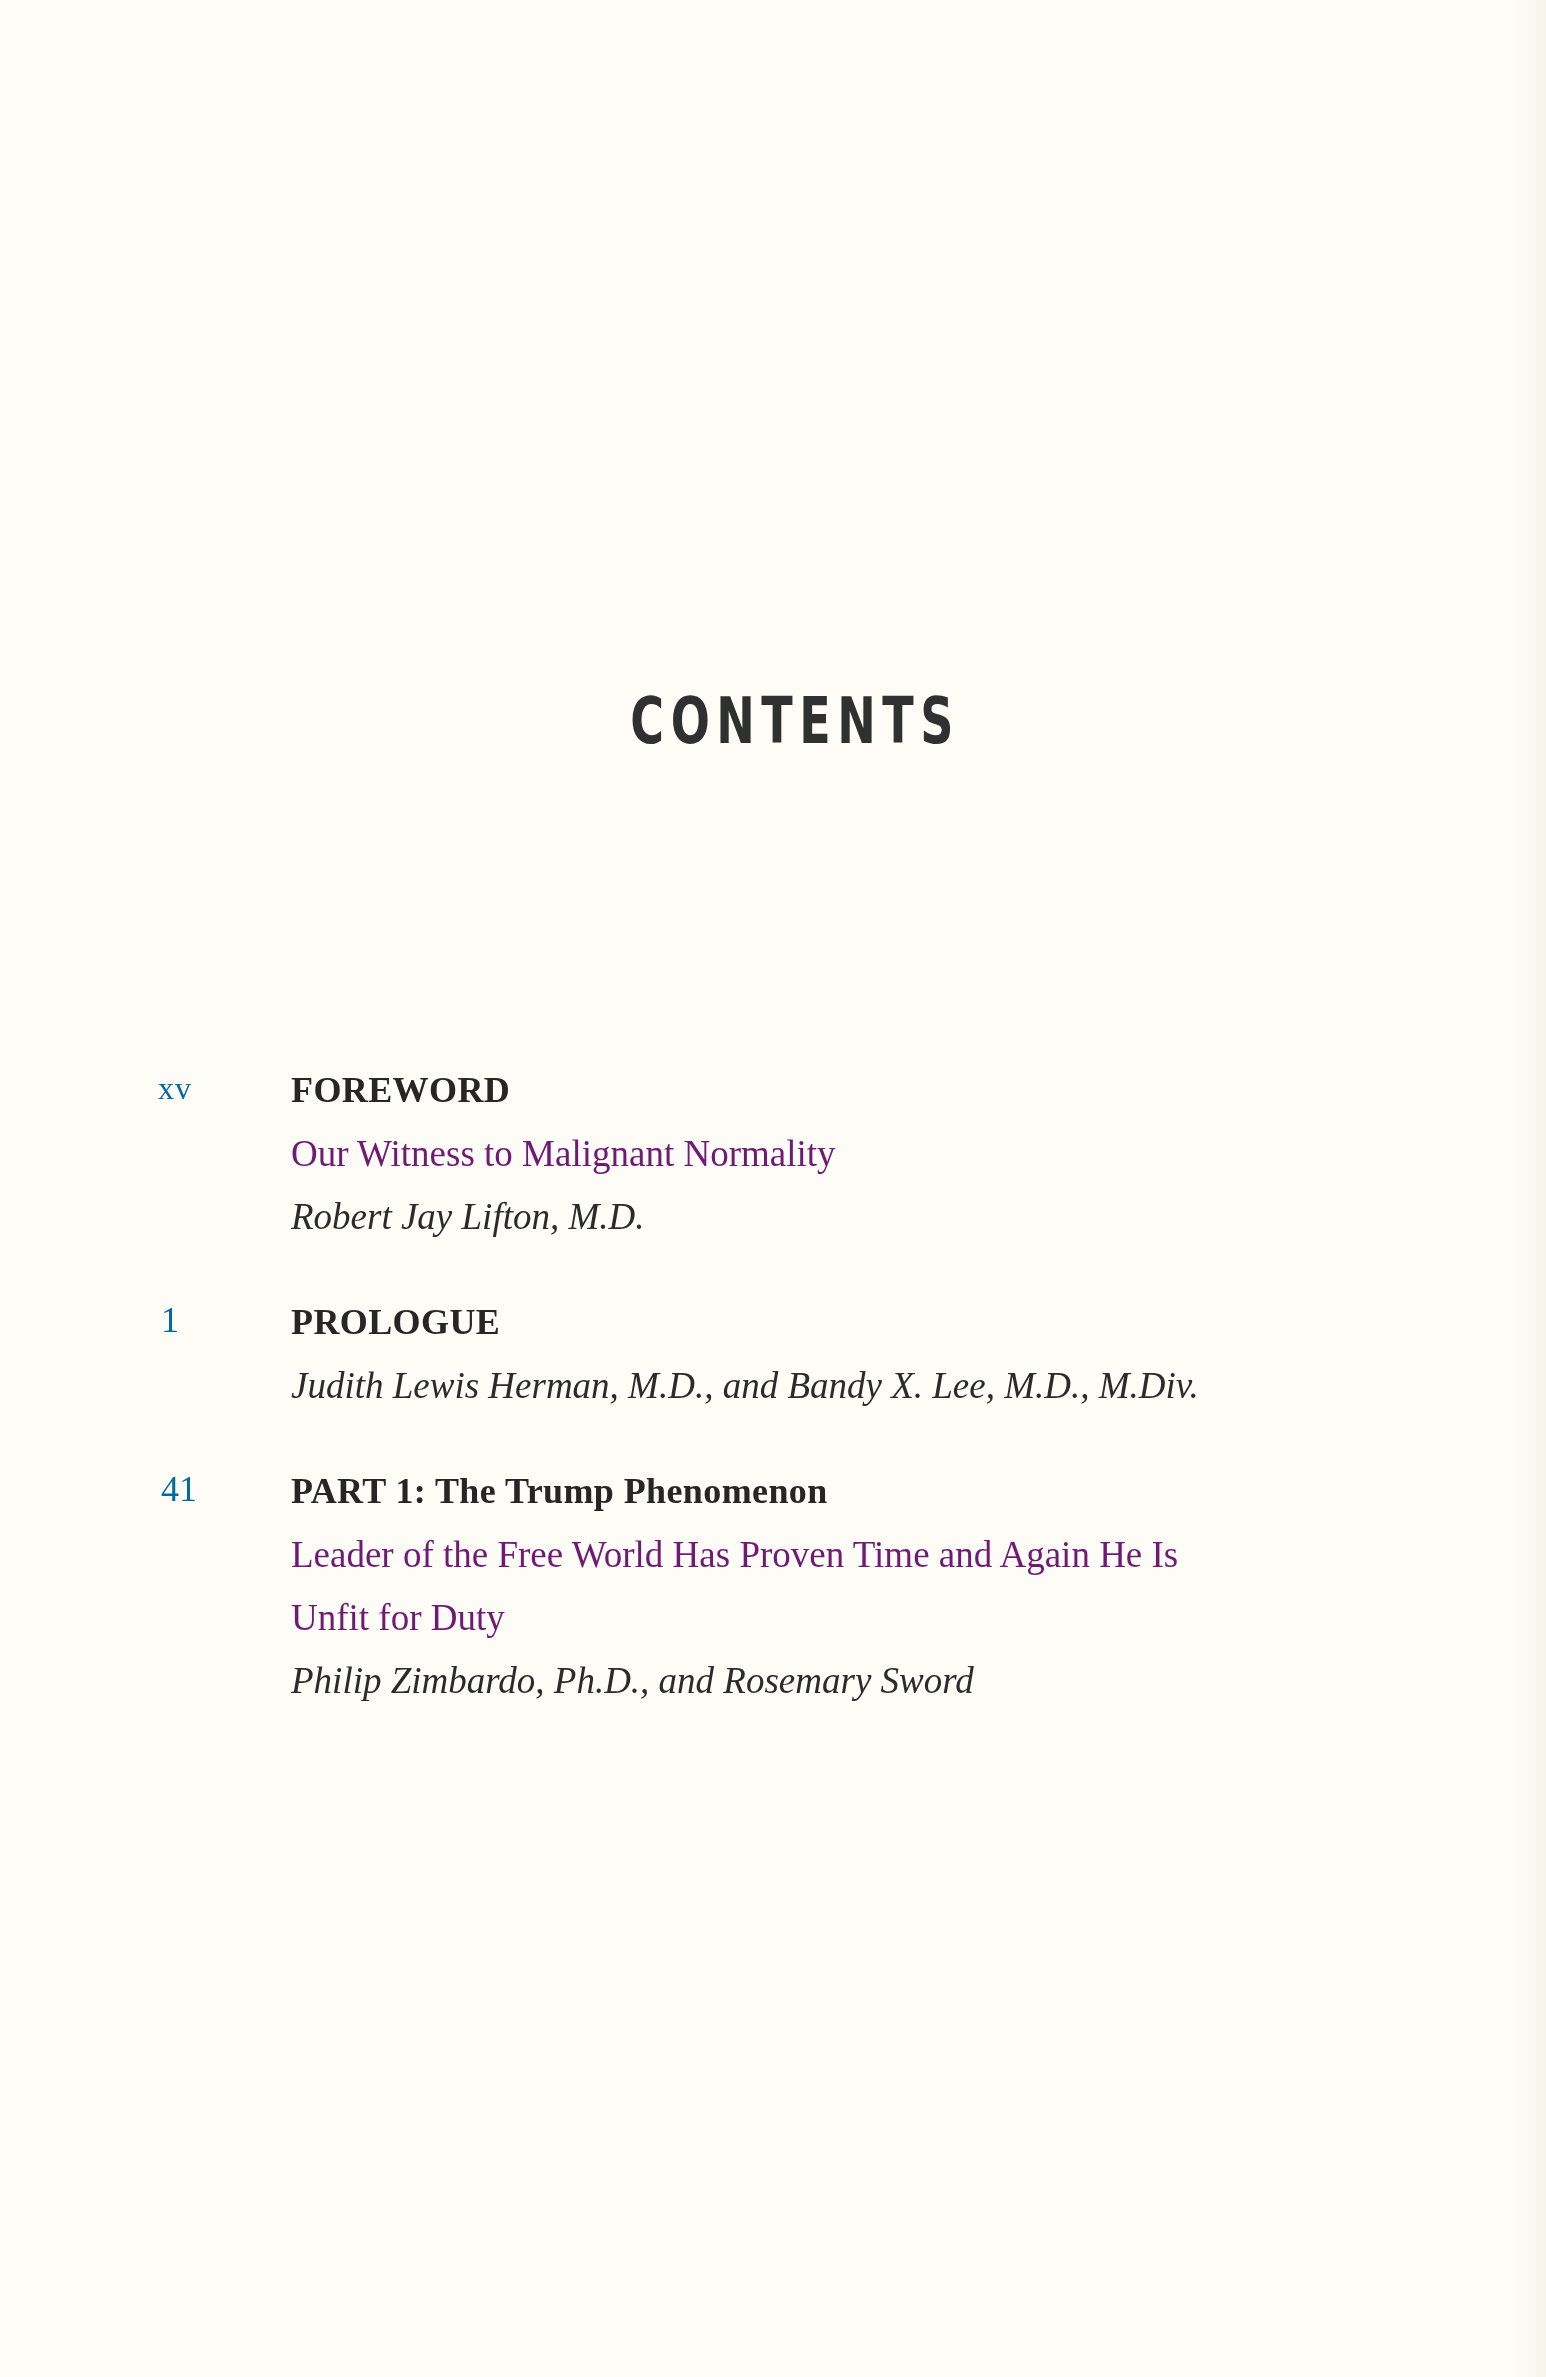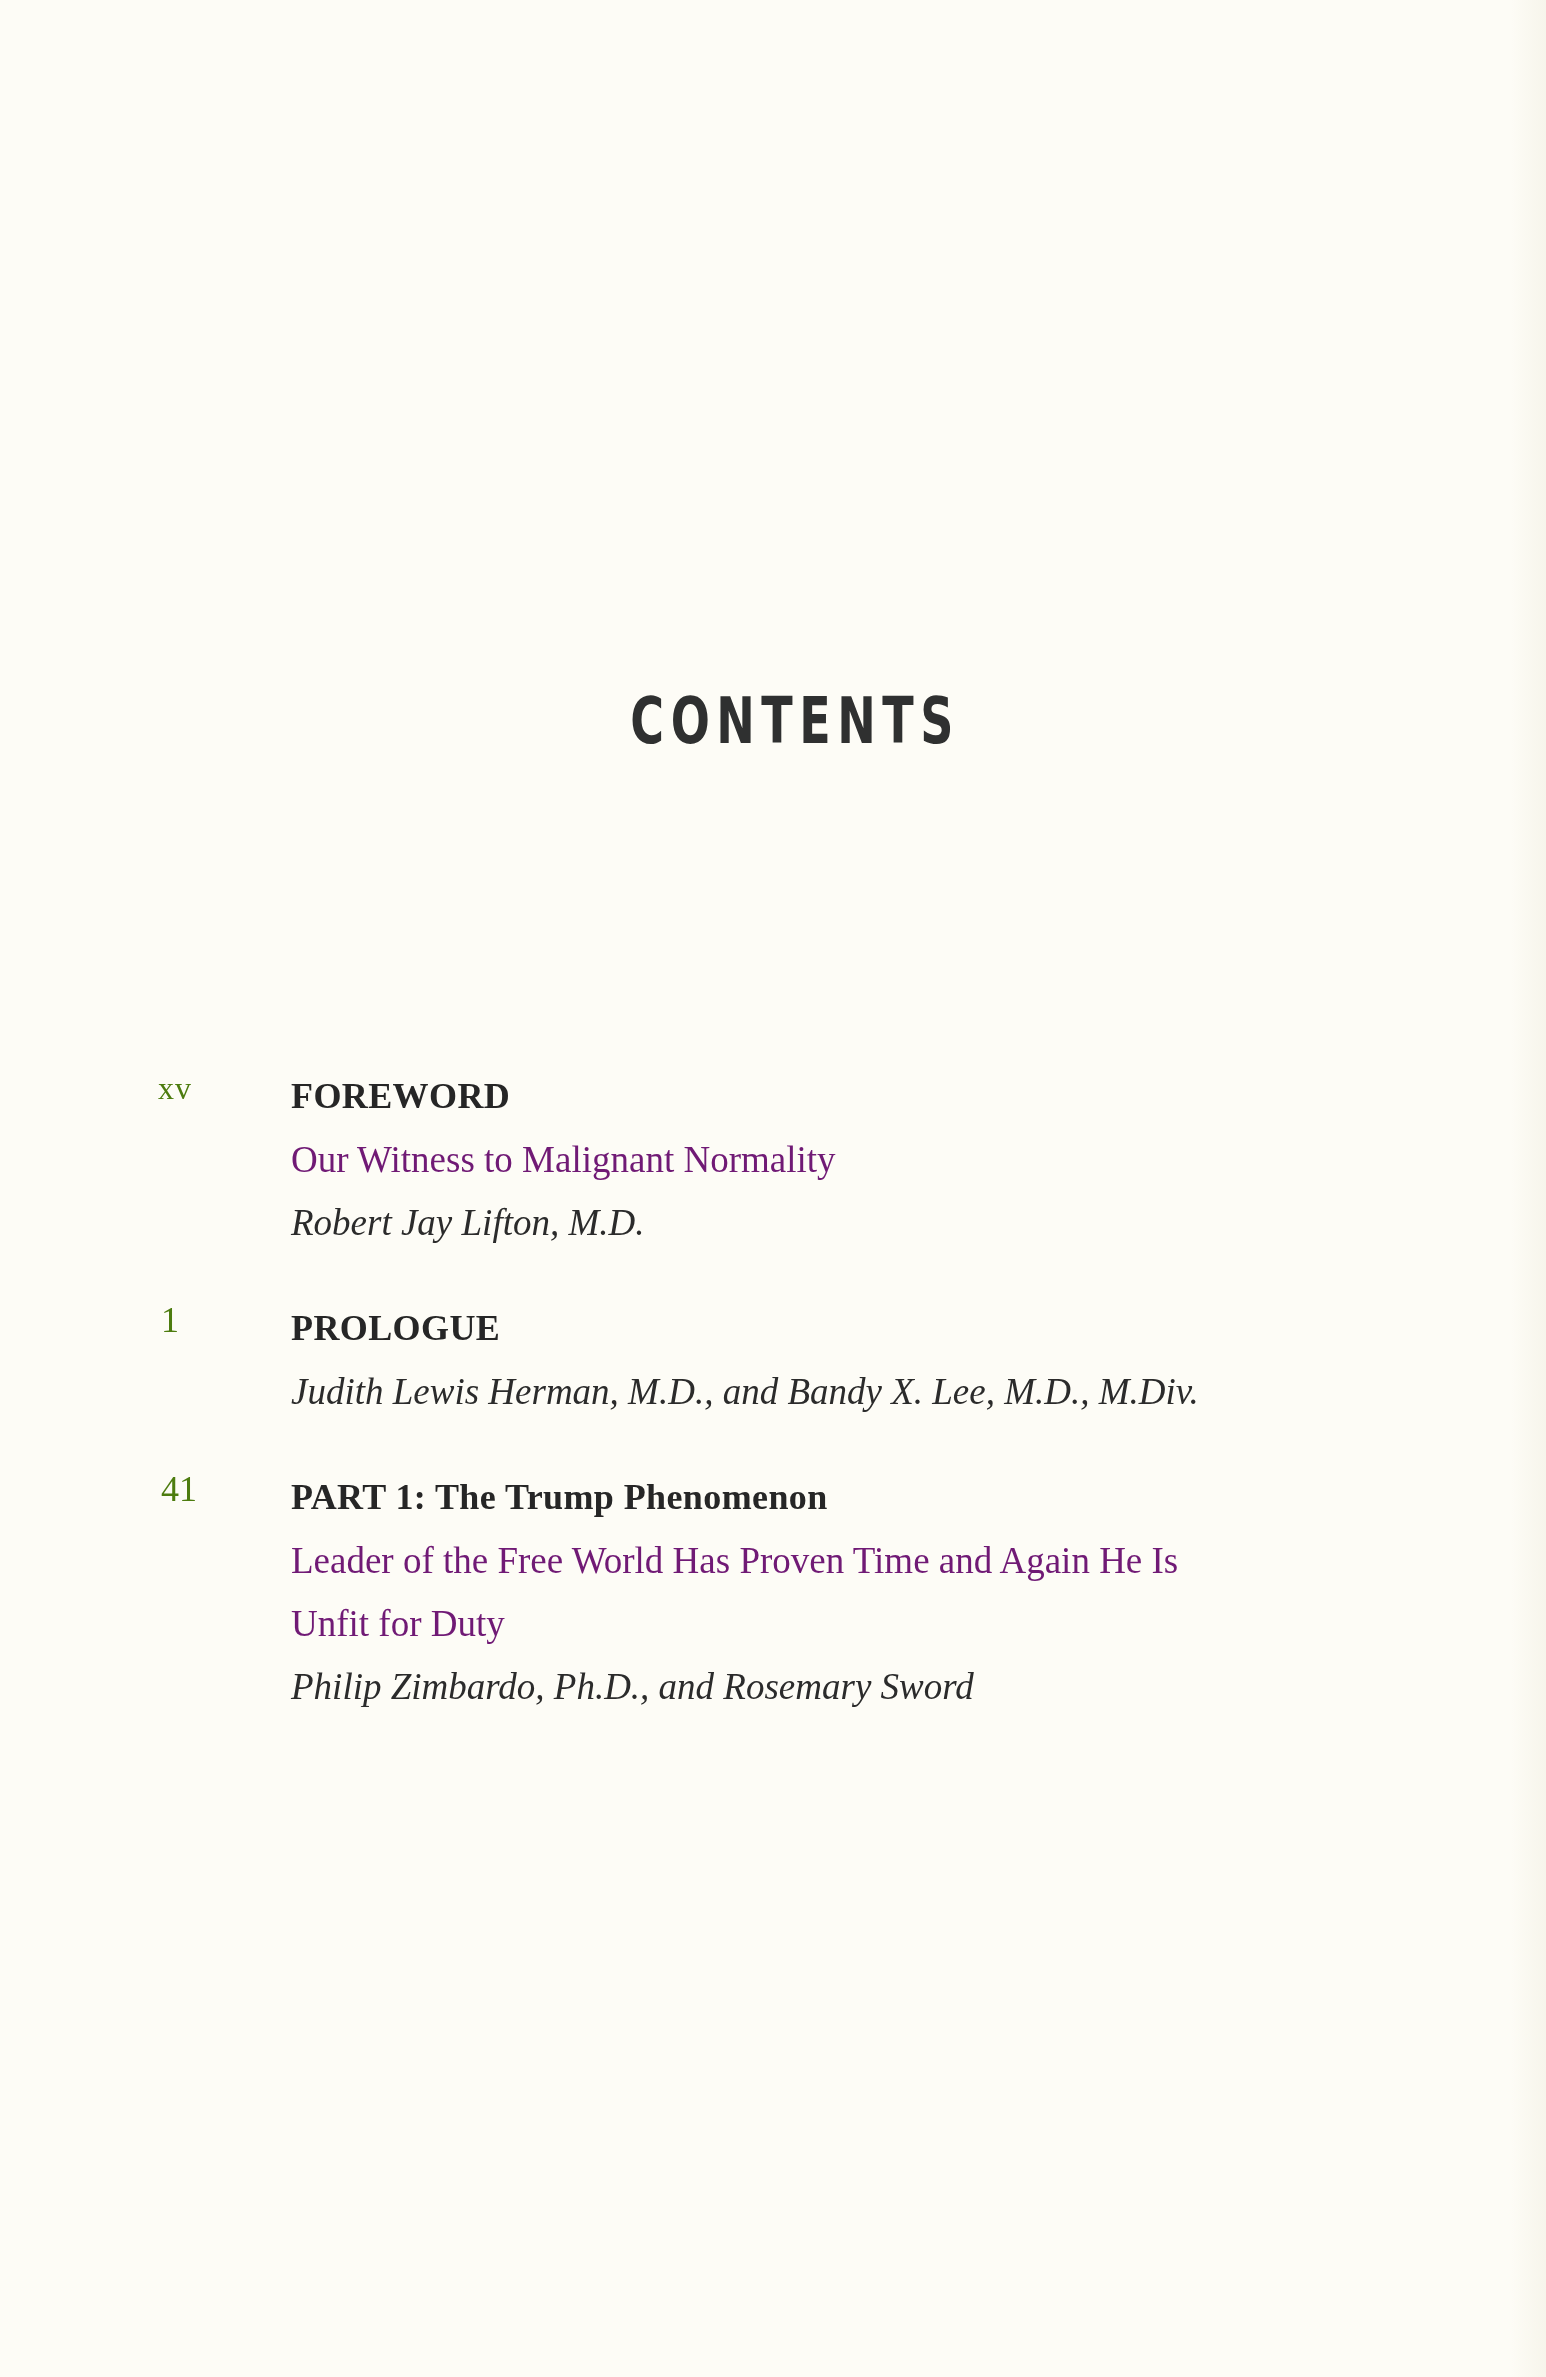--- a/index.html
+++ b/index.html
@@ -54,31 +54,31 @@
       position: relative;
       height: 63px;
       line-height: 63px;
       white-space: nowrap;
     }
     .pnum {
       position: absolute;
       left: 161px;
       top: 0;
       font-size: 36px;
-      color: #4d7c0f;
+      color: #0369a1;
     }
     .pnum.roman {
       font-size: 32px;
       letter-spacing: 0.9px;
       left: 158px;
     }
     .txt {
       position: absolute;
       left: 291px;
-      top: 8px;
+      top: 2px;
       font-size: 37px;
       text-align: right;
     }
     .heading {
       font-weight: bold;
       font-size: 36px;
       letter-spacing: 0.4px;
       color: #262626;
     }
     .subtitle {

